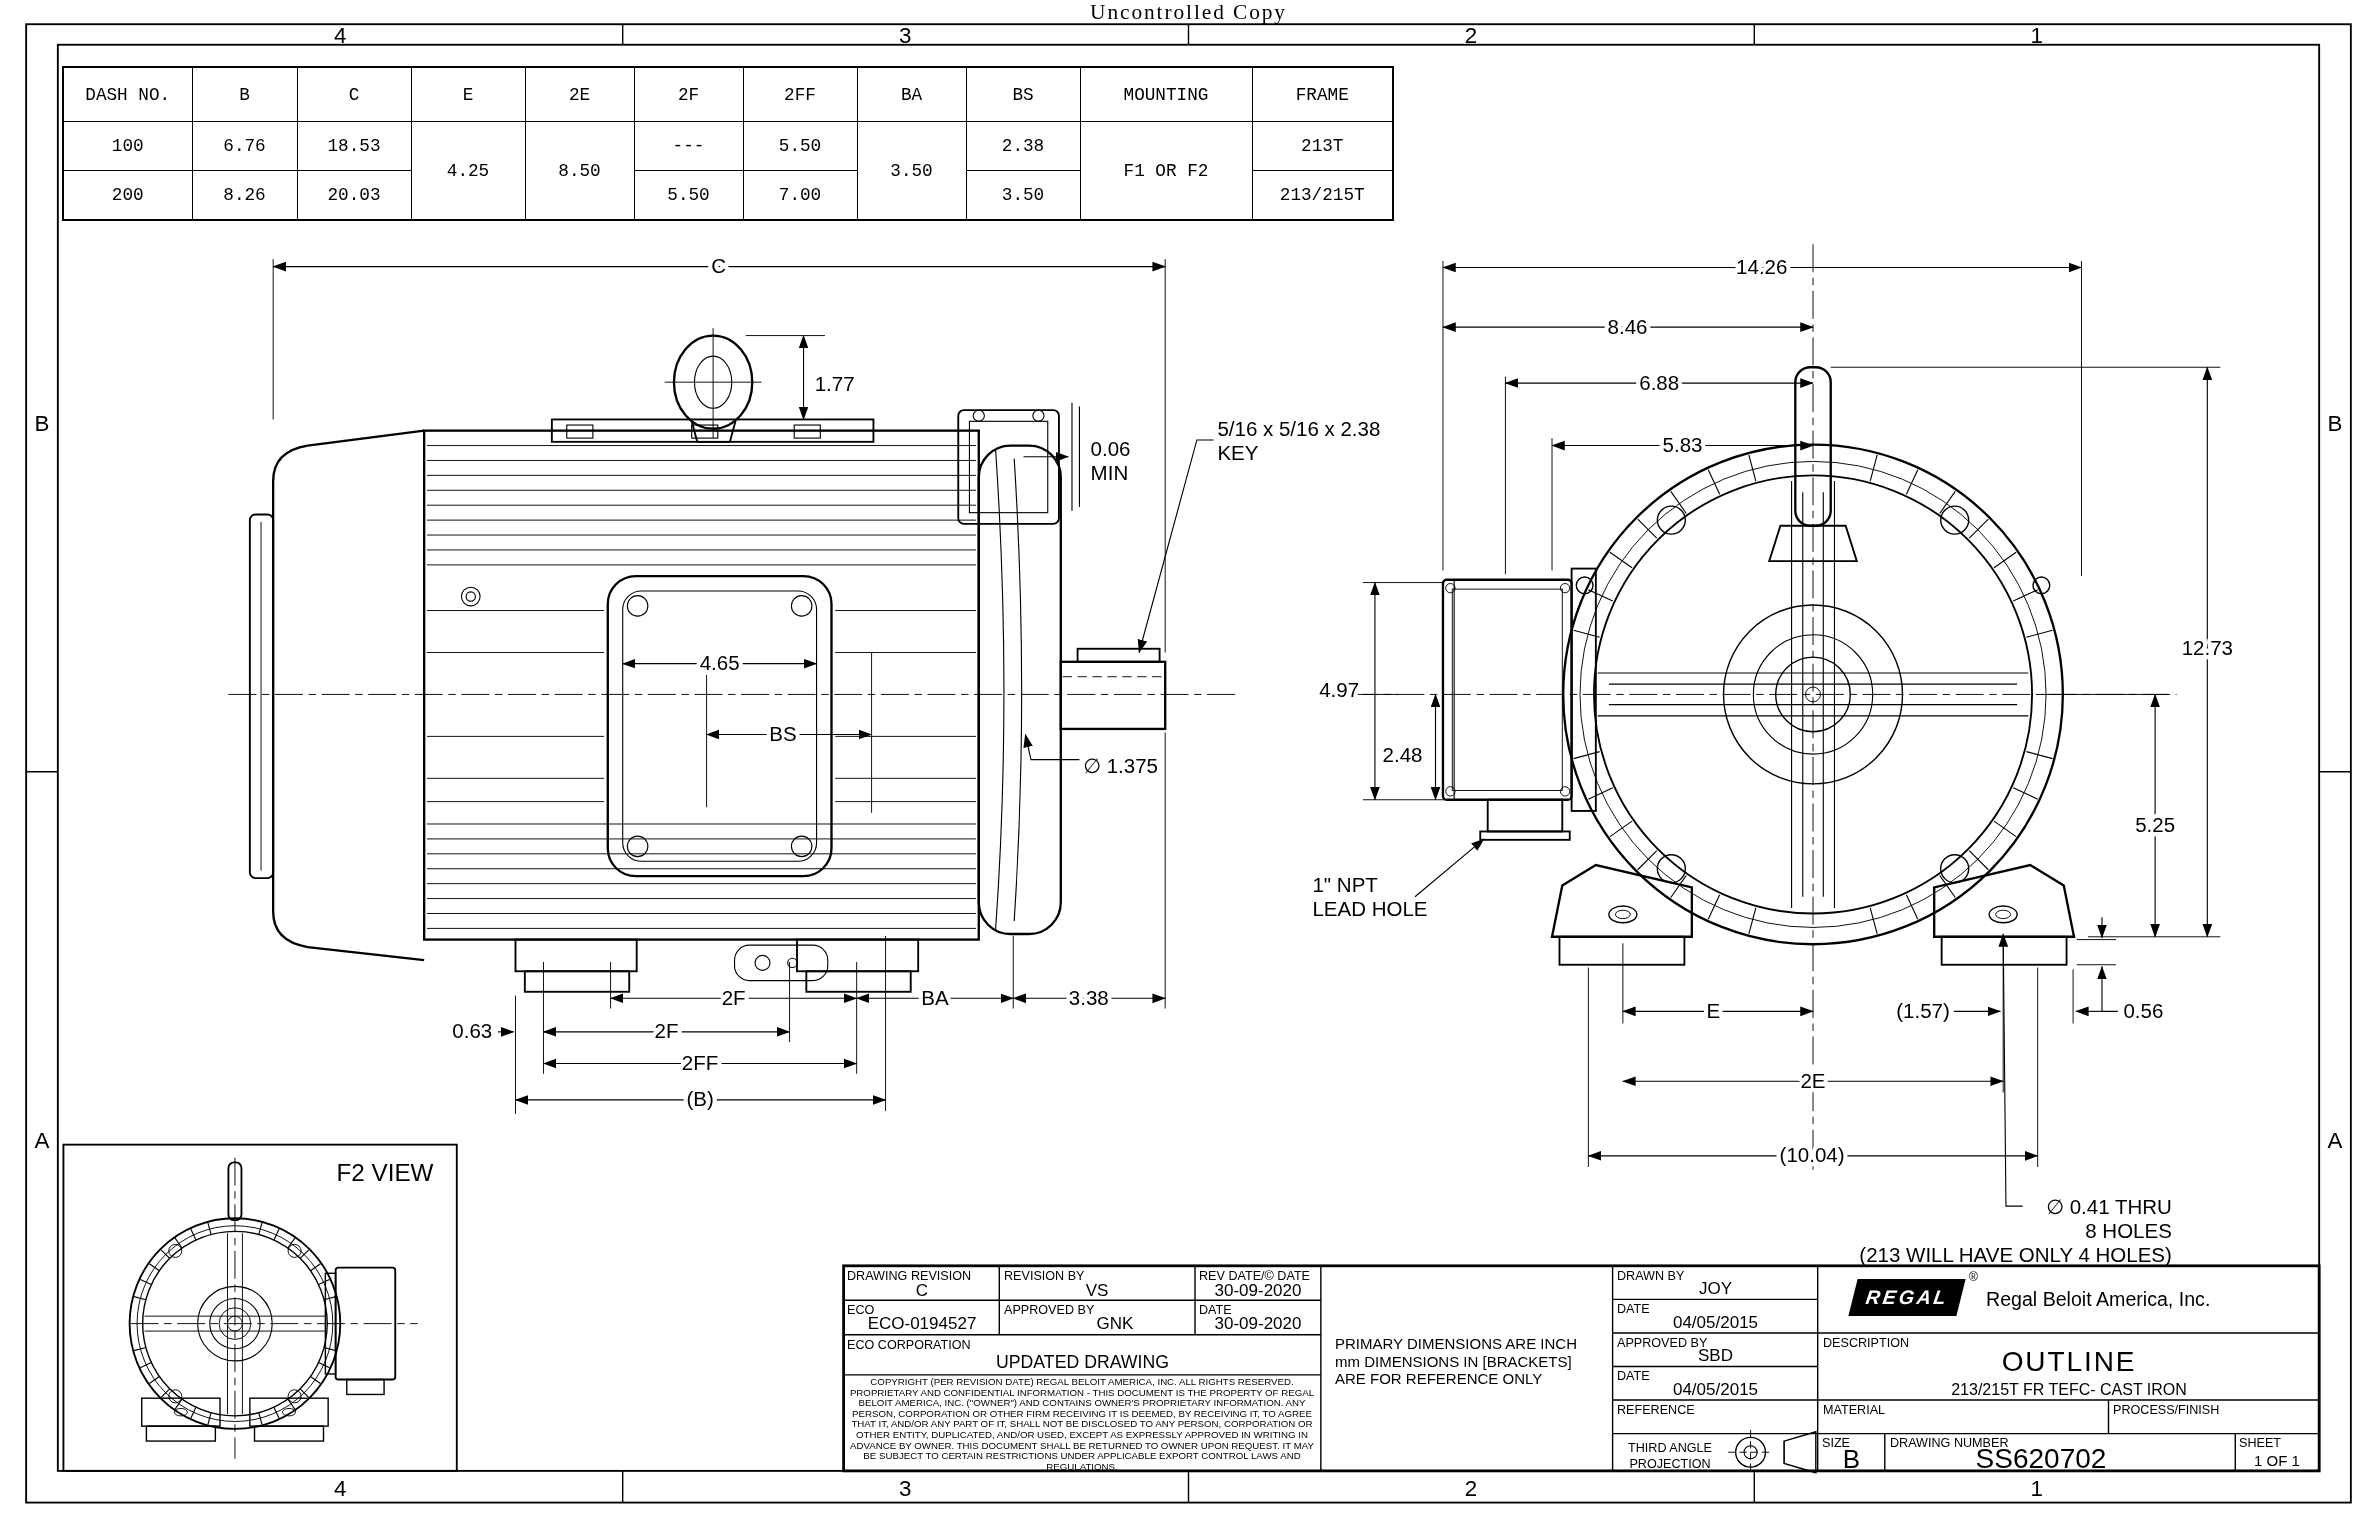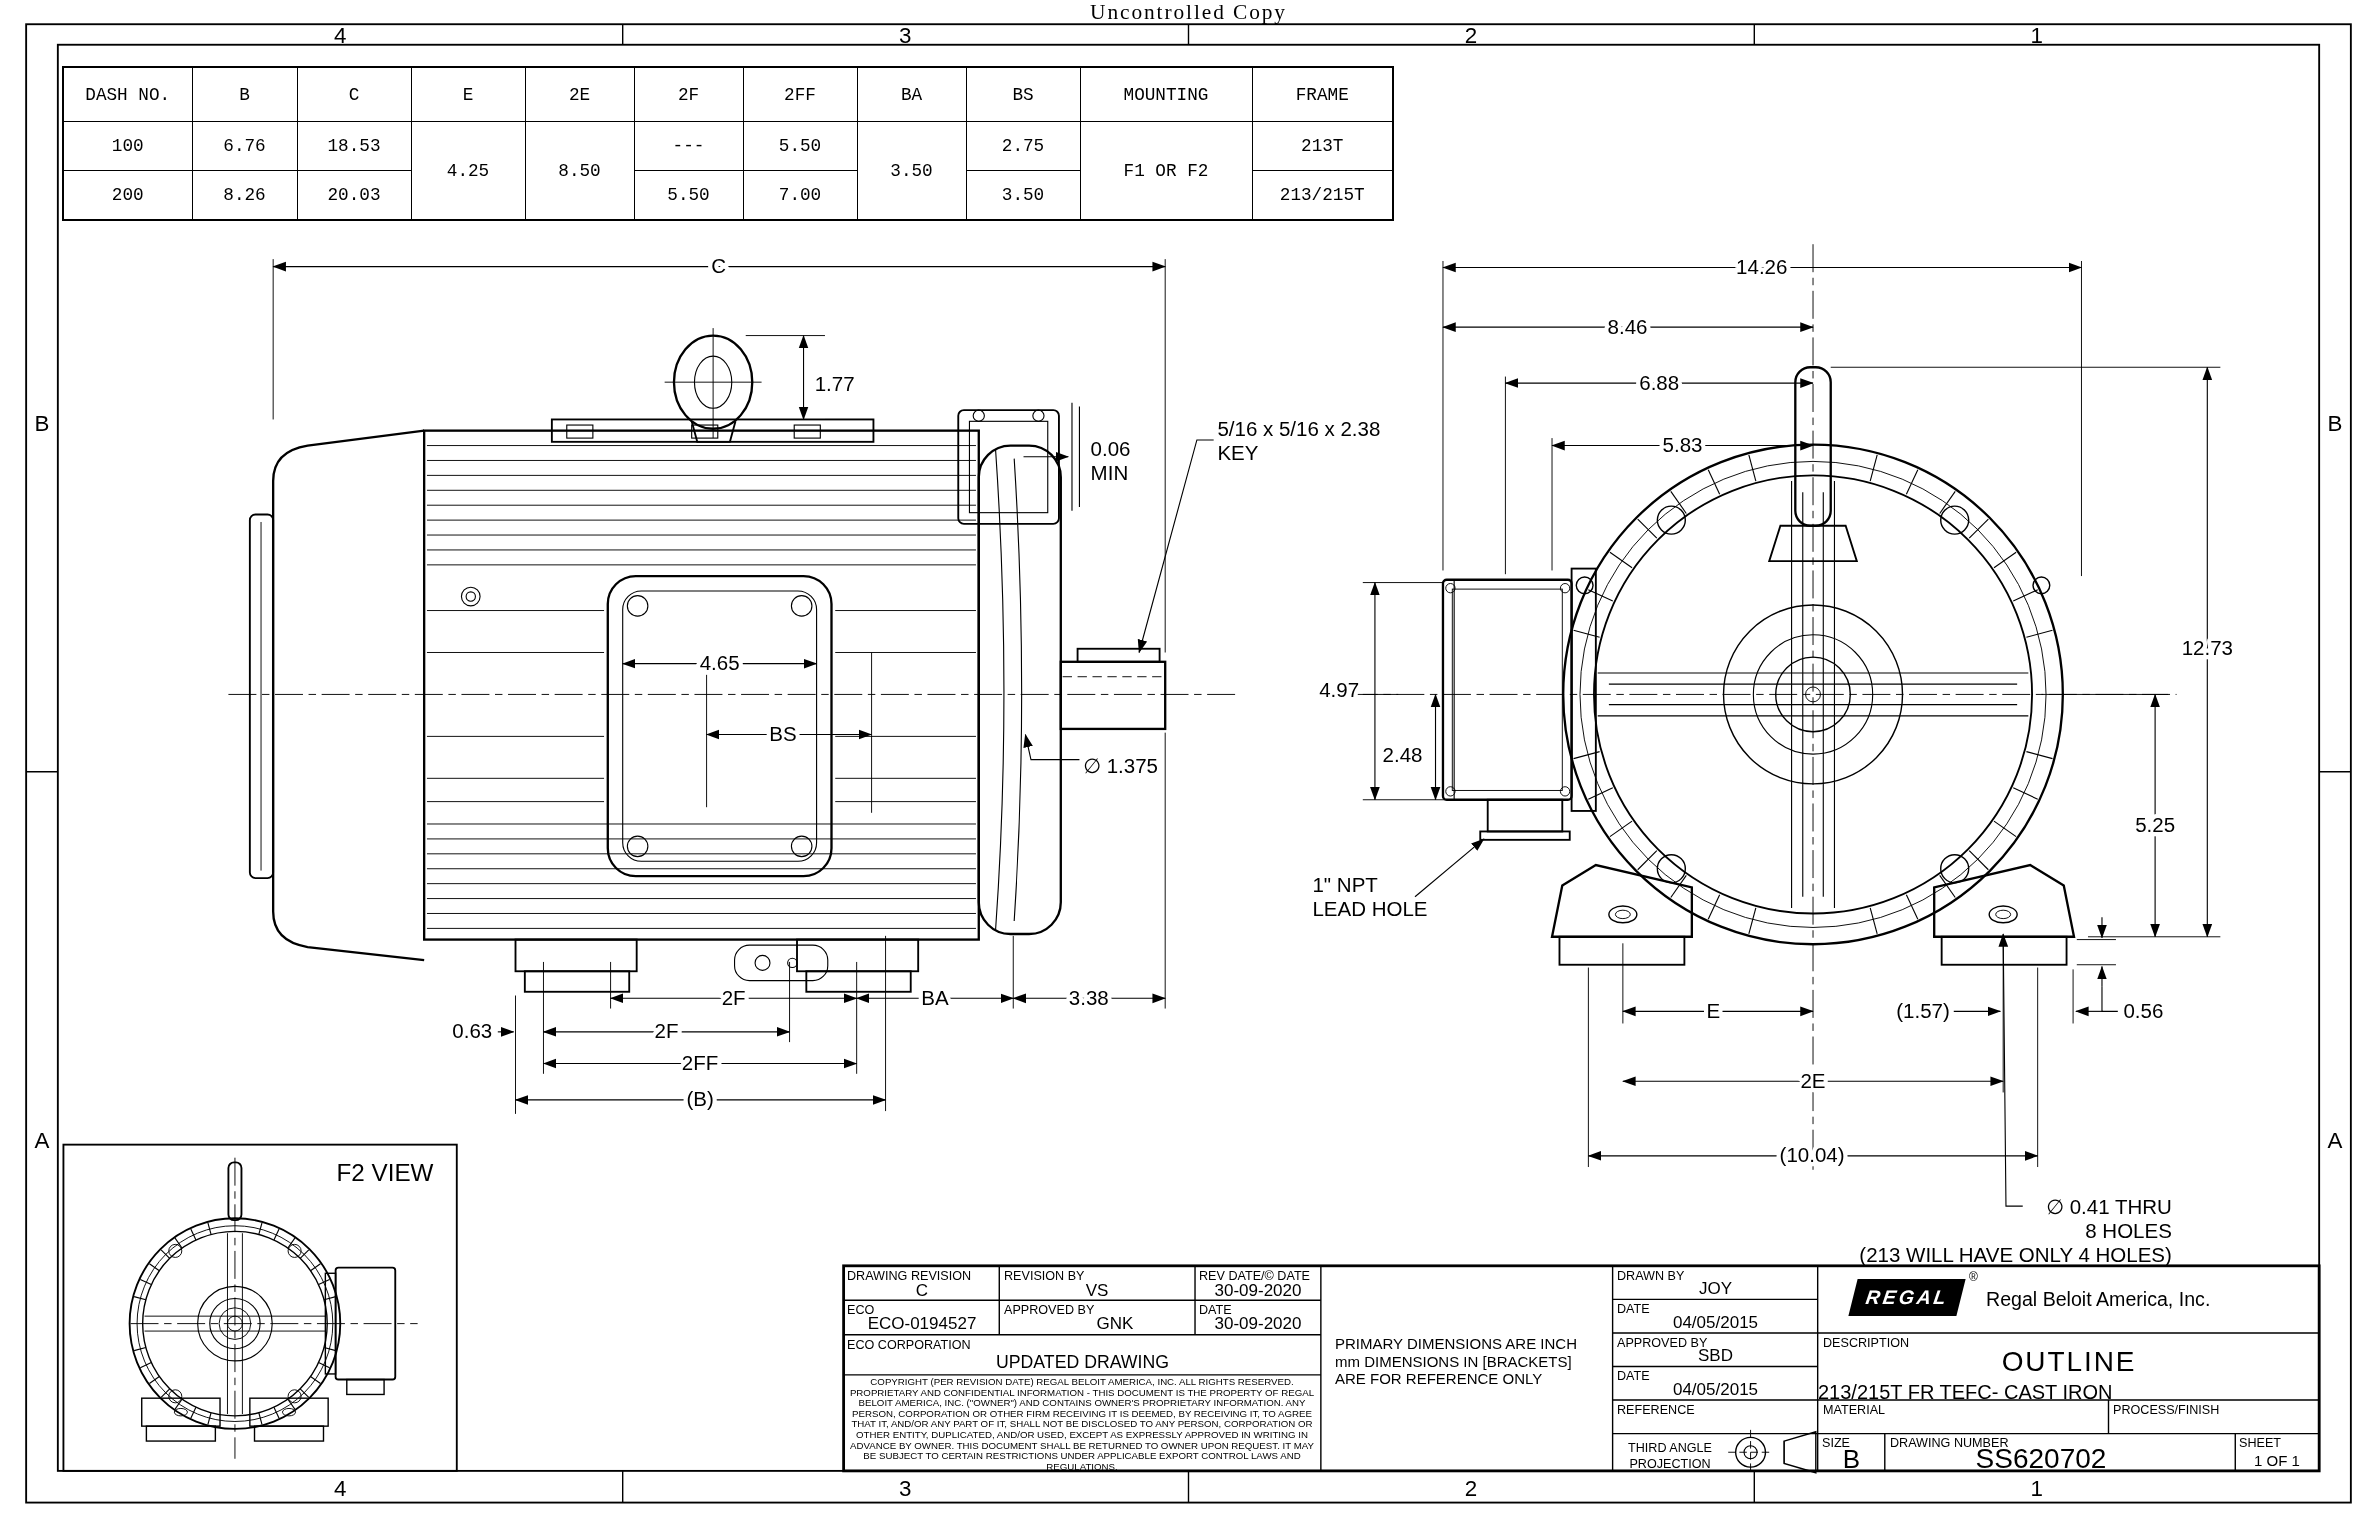--- a/index.html
+++ b/index.html
@@ -39,21 +39,21 @@
   #dim-table .dr td{height:48px}
 
   
   .tl{position:absolute;font-size:12.6px;white-space:nowrap}
   .tv{position:absolute;font-size:17px;text-align:center;white-space:nowrap}
   .note-line{font-size:15px;line-height:17.7px;white-space:nowrap}
   #copyright{position:absolute;left:847px;top:1377px;width:470px;height:73px;
     font-size:9.7px;line-height:10.6px;text-align:center}
   #outline-title{position:absolute;left:1818px;top:1346px;width:502px;text-align:center;
     font-size:28px;letter-spacing:1.9px}
-  #outline-sub{position:absolute;left:1818px;top:1381px;width:502px;font-size:20px}
+  #outline-sub{position:absolute;left:1818px;top:1381px;width:502px;text-align:center;font-size:16px}
   #dwgnum{position:absolute;left:1885px;top:1443px;width:312px;text-align:center;font-size:28px}
   #size-val{position:absolute;left:1818px;top:1444px;width:67px;text-align:center;font-size:26px}
   #sheet-val{position:absolute;left:2235px;top:1452px;width:84px;text-align:center;font-size:15px}
   #proj-label{position:absolute;left:1618px;top:1440px;width:104px;text-align:center;font-size:12.6px;line-height:16px}
   #regal-logo{position:absolute;left:1853px;top:1279px;width:108px;height:37px;background:#000;
     transform:skewX(-14deg);display:flex;align-items:center;justify-content:center}
   #regal-logo span{color:#fff;font-style:italic;font-weight:bold;font-size:19.6px;letter-spacing:2.8px;transform:skewX(6deg)}
   #regal-reg{position:absolute;left:1969px;top:1270px;font-size:12px}
   #company-name{position:absolute;left:1986px;top:1288px;font-size:19.6px;white-space:nowrap}
 </style>
@@ -424,21 +424,21 @@
   </tr>
   <tr class="dr">
     <td>100</td>
     <td>6.76</td>
     <td>18.53</td>
     <td rowspan="2">4.25</td>
     <td rowspan="2">8.50</td>
     <td>---</td>
     <td>5.50</td>
     <td rowspan="2">3.50</td>
-    <td>2.75</td>
+    <td>2.38</td>
     <td rowspan="2">F1 OR F2</td>
     <td>213T</td>
   </tr>
   <tr class="dr">
     <td>200</td>
     <td>8.26</td>
     <td>20.03</td>
     <td>5.50</td>
     <td>7.00</td>
     <td>3.50</td>

